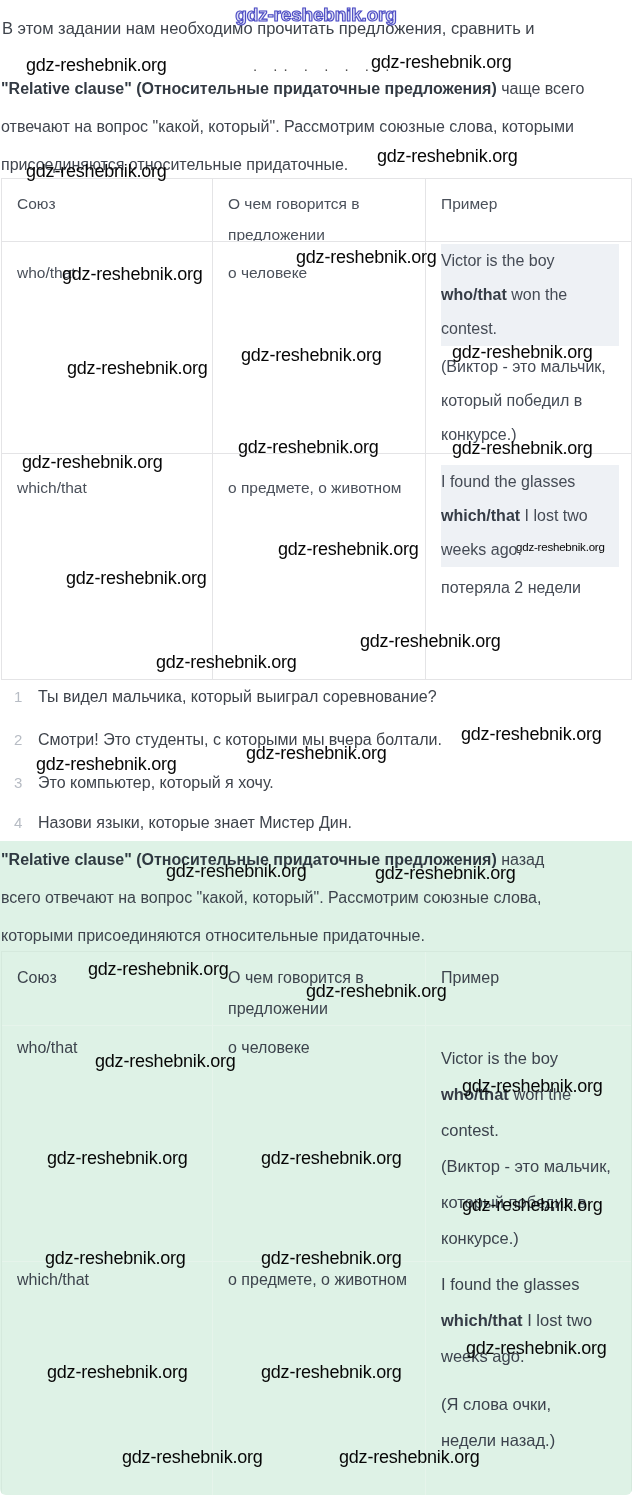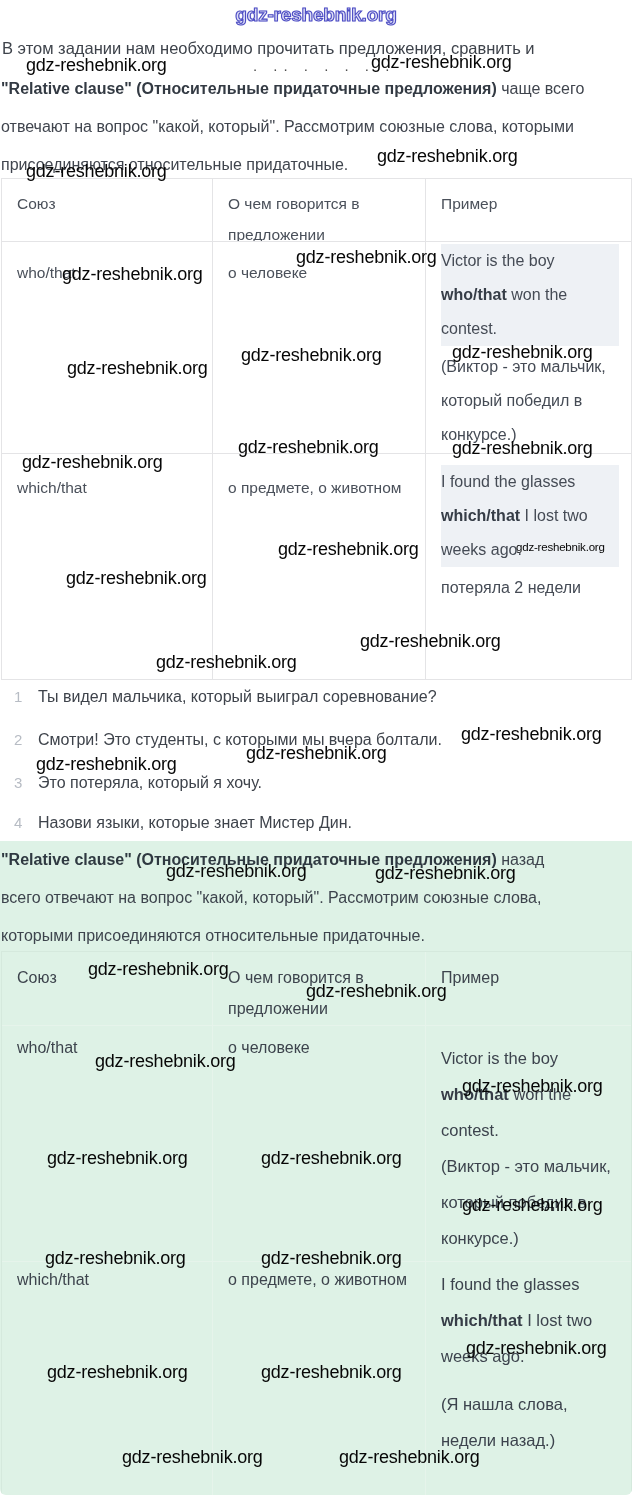--- a/index.html
+++ b/index.html
@@ -1,20 +1,20 @@
 <!DOCTYPE html>
 <html><head>
 <meta charset="utf-8">
 <style>
   html,body{margin:0;padding:0;background:#fff;}
   .page{position:relative;width:632px;height:1495px;background:#fff;overflow:hidden;
         font-family:"Liberation Sans",sans-serif;color:#3f444c;border-radius:6px;}
   .abs{position:absolute;white-space:nowrap;}
   
-  .intro{left:2px;top:39px;font-size:16.5px;color:#3e434b;}
+  .intro{left:2px;top:19px;font-size:16.5px;color:#3e434b;}
   .dots{left:253px;top:57px;font-size:15px;letter-spacing:6px;color:#4e4e4e;}
   .rule-line{left:1px;font-size:16px;color:#40454e;}
   .rule-line b{color:#333a43;}
   
   .tbl{position:absolute;left:1px;width:631px;display:grid;box-sizing:border-box;
        grid-template-columns:211px 213px 205px;}
   .tbl1{top:178px;grid-template-rows:63px 212px 225px;border:1px solid #e4e4e6;
         font-size:15.5px;color:#4a505a;line-height:33px;}
   .tbl2{top:951px;grid-template-rows:74px 236px 234px;border:1px solid #d5e9dd;
         font-size:16px;color:#3d444d;line-height:36px;}
@@ -91,21 +91,21 @@
         <div class="ln">weeks ago.</div>
       </div>
       <div class="ru">
         <div class="ln">потеряла 2 недели</div>
       </div>
     </div>
   </div>
 
   <div class="abs q" style="top:688px"><span class="qn">1</span><span class="qt">Ты видел мальчика, который выиграл соревнование?</span></div>
   <div class="abs q" style="top:731px"><span class="qn">2</span><span class="qt">Смотри! Это студенты, с которыми мы вчера болтали.</span></div>
-  <div class="abs q" style="top:774px"><span class="qn">3</span><span class="qt">Это потеряла, который я хочу.</span></div>
+  <div class="abs q" style="top:774px"><span class="qn">3</span><span class="qt">Это компьютер, который я хочу.</span></div>
   <div class="abs q" style="top:814px"><span class="qn">4</span><span class="qt">Назови языки, которые знает Мистер Дин.</span></div>
 
   <div class="green"></div>
 
   <div class="abs rule-line gline" style="top:851px"><b>"Relative clause" (Относительные придаточные предложения)</b><span> назад</span></div>
   <div class="abs rule-line gline" style="top:889px">всего отвечают на вопрос "какой, который". Рассмотрим союзные слова,</div>
   <div class="abs rule-line gline" style="top:927px">которыми присоединяются относительные придаточные.</div>
 
   <div class="tbl tbl2">
     <div class="cell head" style="padding-top:10px">Союз</div>
@@ -129,21 +129,21 @@
 
     <div class="cell rb" style="padding-top:0">which/that</div>
     <div class="cell rb" style="padding-top:0">о предмете, о животном</div>
     <div class="cell c3 rb ex r2ex" style="padding-top:4px">
       <div class="en">
         <div class="ln">I found the glasses</div>
         <div class="ln"><b>which/that</b><span> I lost two</span></div>
         <div class="ln">weeks ago.</div>
       </div>
       <div class="ru">
-        <div class="ln">(Я нашла слова,</div>
+        <div class="ln">(Я слова очки,</div>
         <div class="ln">недели назад.)</div>
       </div>
     </div>
   </div>
 
   <span class="wm" style="left:26px;top:55px">gdz-reshebnik.org</span>
   <span class="wm" style="left:371px;top:52px">gdz-reshebnik.org</span>
   <span class="wm" style="left:377px;top:146px">gdz-reshebnik.org</span>
   <span class="wm" style="left:26px;top:161px">gdz-reshebnik.org</span>
   <span class="wm" style="left:296px;top:247px">gdz-reshebnik.org</span>

